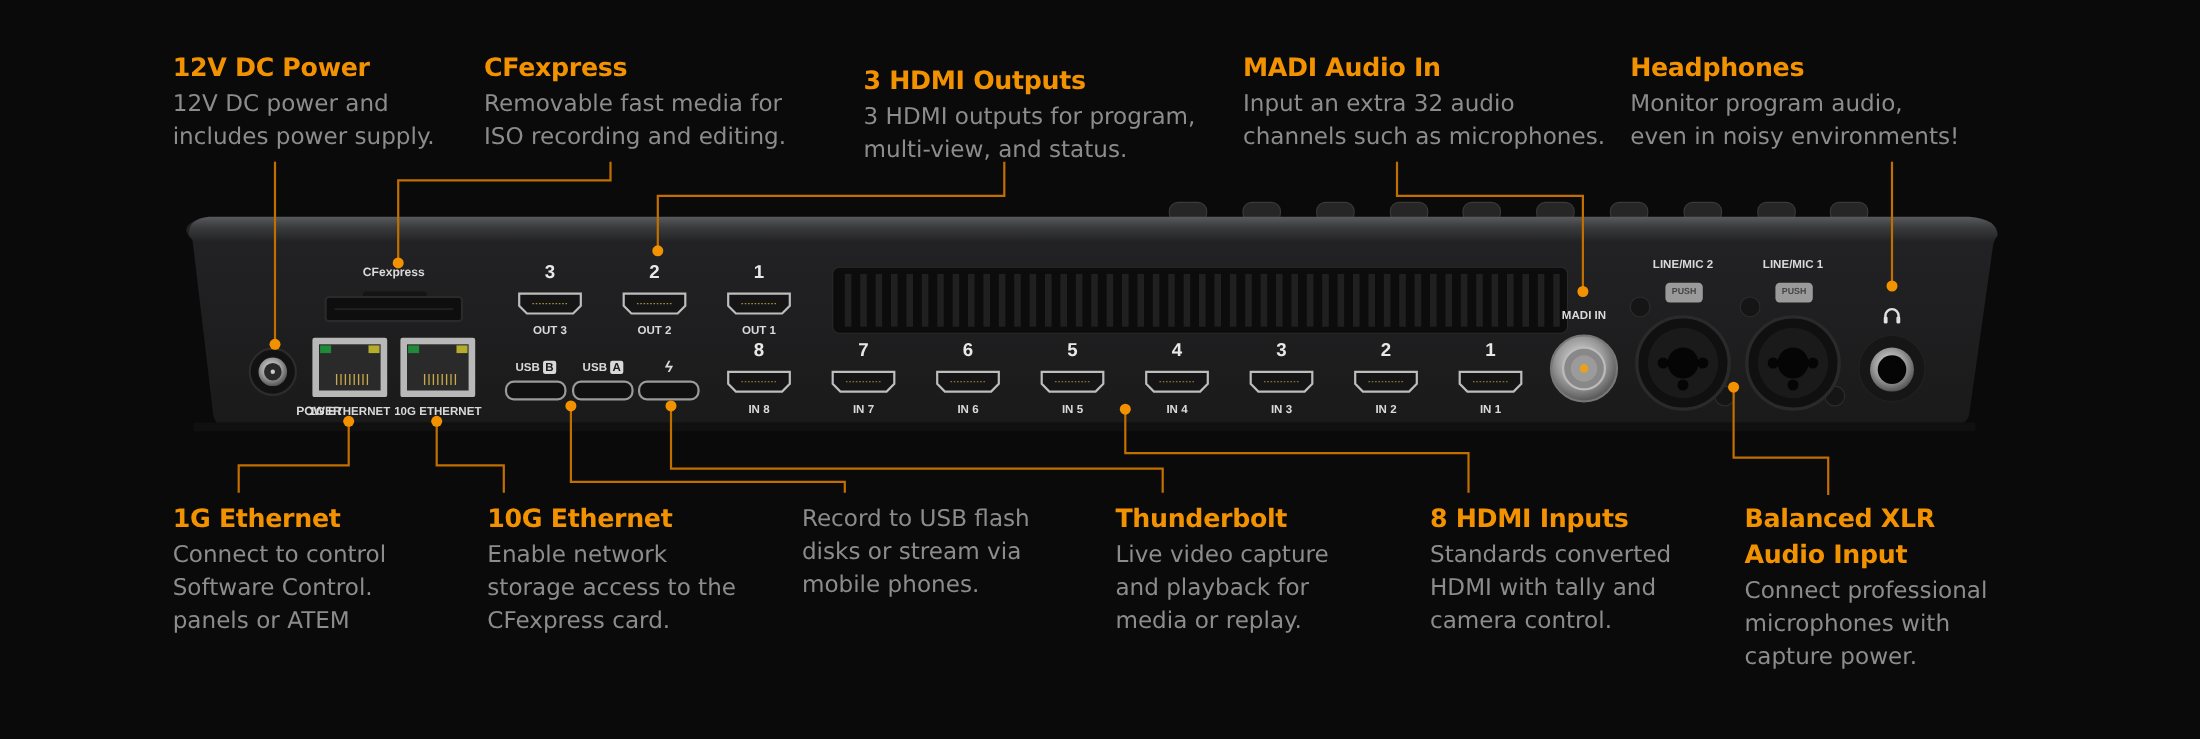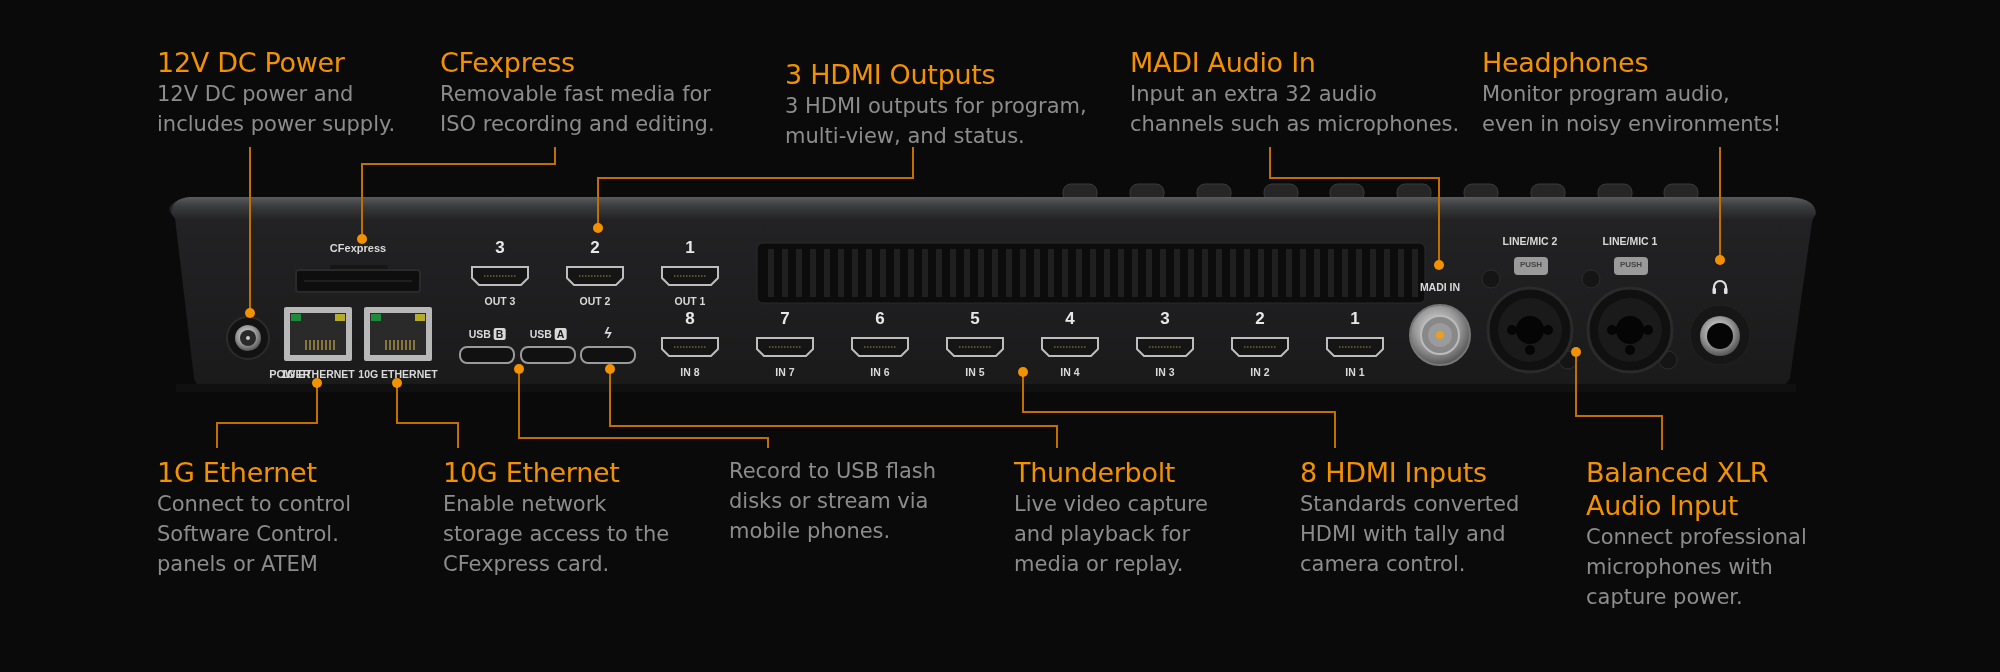--- a/index.html
+++ b/index.html
@@ -1,18 +1,18 @@
 <!DOCTYPE html>
 <html><head>
 <meta charset="utf-8">
 <style>
   html,body{margin:0;padding:0;}
   body{width:2000px;height:672px;background:#0a0a0a;position:relative;overflow:hidden;font-family:"DejaVu Sans","Liberation Sans",sans-serif;}
   .callout{position:absolute;}
-  .callout .title{color:#f39200;font-weight:normal;font-size:27px;line-height:33px;letter-spacing:-0.3px;white-space:nowrap;}
+  .callout .title{color:#f39200;font-weight:bold;font-size:23px;line-height:33px;letter-spacing:-0.3px;white-space:nowrap;}
   .callout .desc{color:#8c8c8c;font-size:21px;line-height:30px;white-space:nowrap;}
   .lbl{position:absolute;color:#d9d9d9;font-family:"Liberation Sans",sans-serif;font-weight:bold;font-size:10.5px;text-align:center;white-space:nowrap;transform:translateX(-50%);}
   .num{position:absolute;color:#e8e8e8;font-family:"Liberation Sans",sans-serif;font-weight:bold;font-size:17px;transform:translateX(-50%);}
   .hdmi{position:absolute;width:60px;height:22px;transform:translateX(-50%);}
   .usbc{position:absolute;width:52px;height:14px;border:2px solid #9a9a9a;border-radius:8px;background:#111;transform:translateX(-50%);}
   svg.leaders{position:absolute;left:0;top:0;}
 </style>
 </head>
 <body>
 

